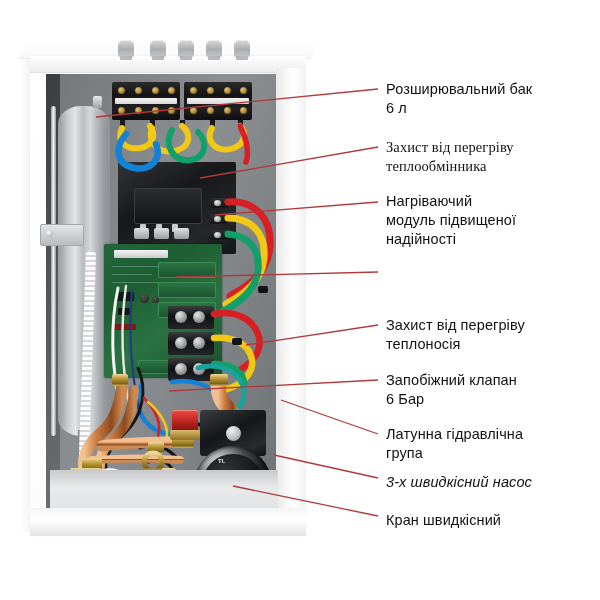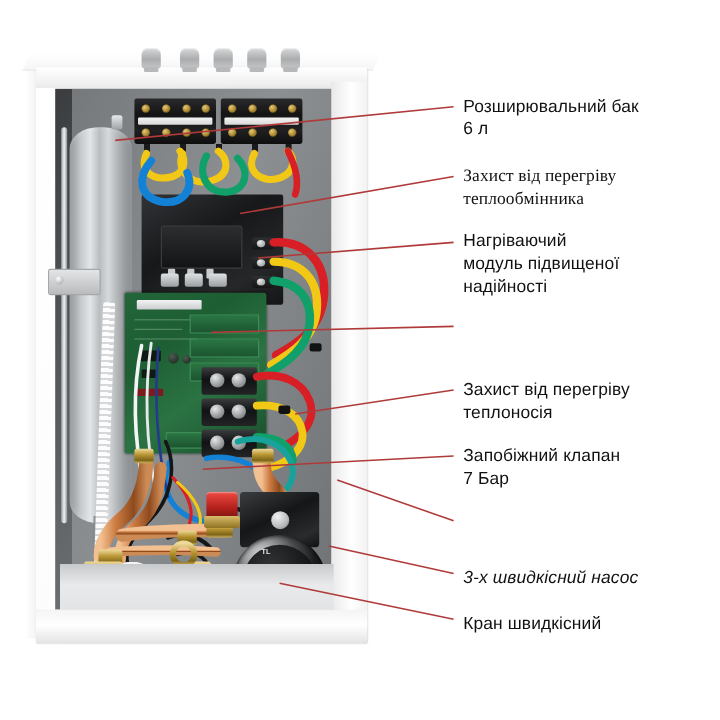--- a/index.html
+++ b/index.html
@@ -496,17 +496,19 @@
   <div class="callout" style="left: 386px; top: 80px;">Розширювальний бак
 6 л</div>
   <div class="callout" style="left: 386px; top: 138px; font-family: Liberation Serif, serif;">Захист від перегріву
 теплообмінника</div>
   <div class="callout" style="left: 386px; top: 192px;">Нагріваючий
 модуль підвищеної
 надійності</div>
   <div class="callout" style="left: 386px; top: 316px;">Захист від перегріву
 теплоносія</div>
   <div class="callout" style="left: 386px; top: 371px;">Запобіжний клапан
-7 Бар</div>
+6 Бар</div>
+  <div class="callout" style="left: 386px; top: 425px;">Латунна гідравлічна
+група</div>
   <div class="callout" style="left: 386px; top: 473px; font-style: italic;">3-х швидкісний насос</div>
   <div class="callout" style="left: 386px; top: 511px;">Кран швидкісний</div>
 
 </div>
 
 </body></html>

